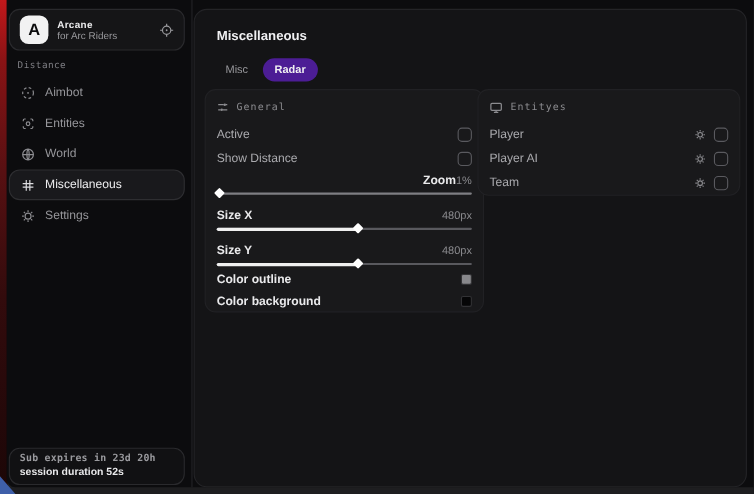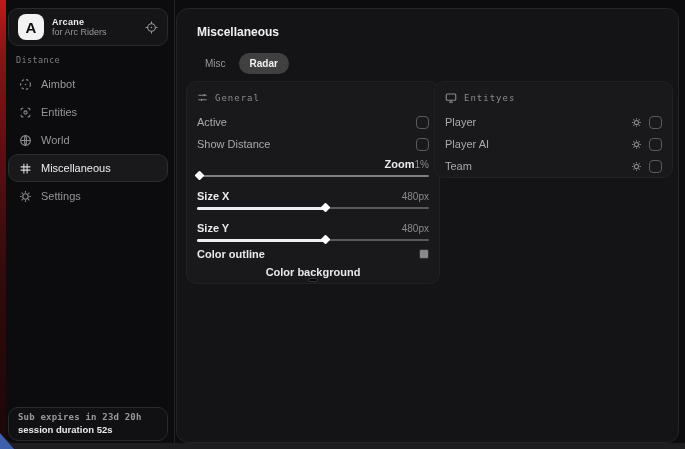--- a/index.html
+++ b/index.html
@@ -48,21 +48,21 @@
   .sub-expires { font-size:9px; color:#9a9a9e; letter-spacing:.2px;font-weight:bold; }
   .sess-duration { font-size:9.5px; color:#e9e9eb; font-weight:bold; margin-top:2px; }
 
   
   .main-card { position:absolute; left:170px; top:8px; width:503px; height:435px;
     background:#141416; border:1px solid #242427; border-radius:12px; }
   .page-title { position:absolute; left:20px; top:16px; font-size:12px;
     font-weight:bold; color:#f0f0f2; }
   .tabs { position:absolute; left:17px; top:44px; display:flex; gap:2px; }
   .tab { font-size:10px; padding:5px 11px; border-radius:999px; color:#98989c; cursor:pointer; }
-  .tab.active { background:#404040; color:#f0f0f2; font-weight:bold; }
+  .tab.active { background:#4c1d95; color:#f0f0f2; font-weight:bold; }
 
   .panel { position:absolute; background:#19191b; border:1px solid #212124;
     border-radius:10px; padding:0 10px; }
   .panel-general { left:9px; top:72px; width:254px; height:203px; }
   .panel-entities { left:257px; top:72px; width:239px; height:97px; }
   .panel-header { position:absolute; left:10px; top:10px; display:flex; align-items:center;
     gap:7px; color:#8c8c90; font-size:9px; letter-spacing:1px; }
   .panel-header .picon { display:flex; color:#8c8c90; }
 
   .row { position:absolute; left:10px; right:10px; display:flex; align-items:center;
@@ -226,21 +226,21 @@
         <div class="track"></div>
         <div class="fill" style="width: 55%;"></div>
         <div class="thumb" style="left: 55%;"></div>
       </div>
 
       <div class="row" style="top:164px;">
         <span class="row-label strong">Color outline</span>
         <span class="swatch" style="background-color: rgb(136, 136, 140);"></span>
       </div>
 
-      <div class="row" style="top:184px;flex-direction:column;">
+      <div class="row" style="top:184px;">
         <span class="row-label strong">Color background</span>
         <span class="swatch" style="background-color: rgb(6, 6, 7);"></span>
       </div>
     </div>
 
     <div class="panel panel-entities">
       <div class="panel-header mono">
         <span class="picon">
           <svg width="12" height="12" viewBox="0 0 24 24" fill="none" stroke="currentColor" stroke-width="2.2">
             <rect x="2.5" y="4" width="19" height="12.5" rx="2"></rect>

